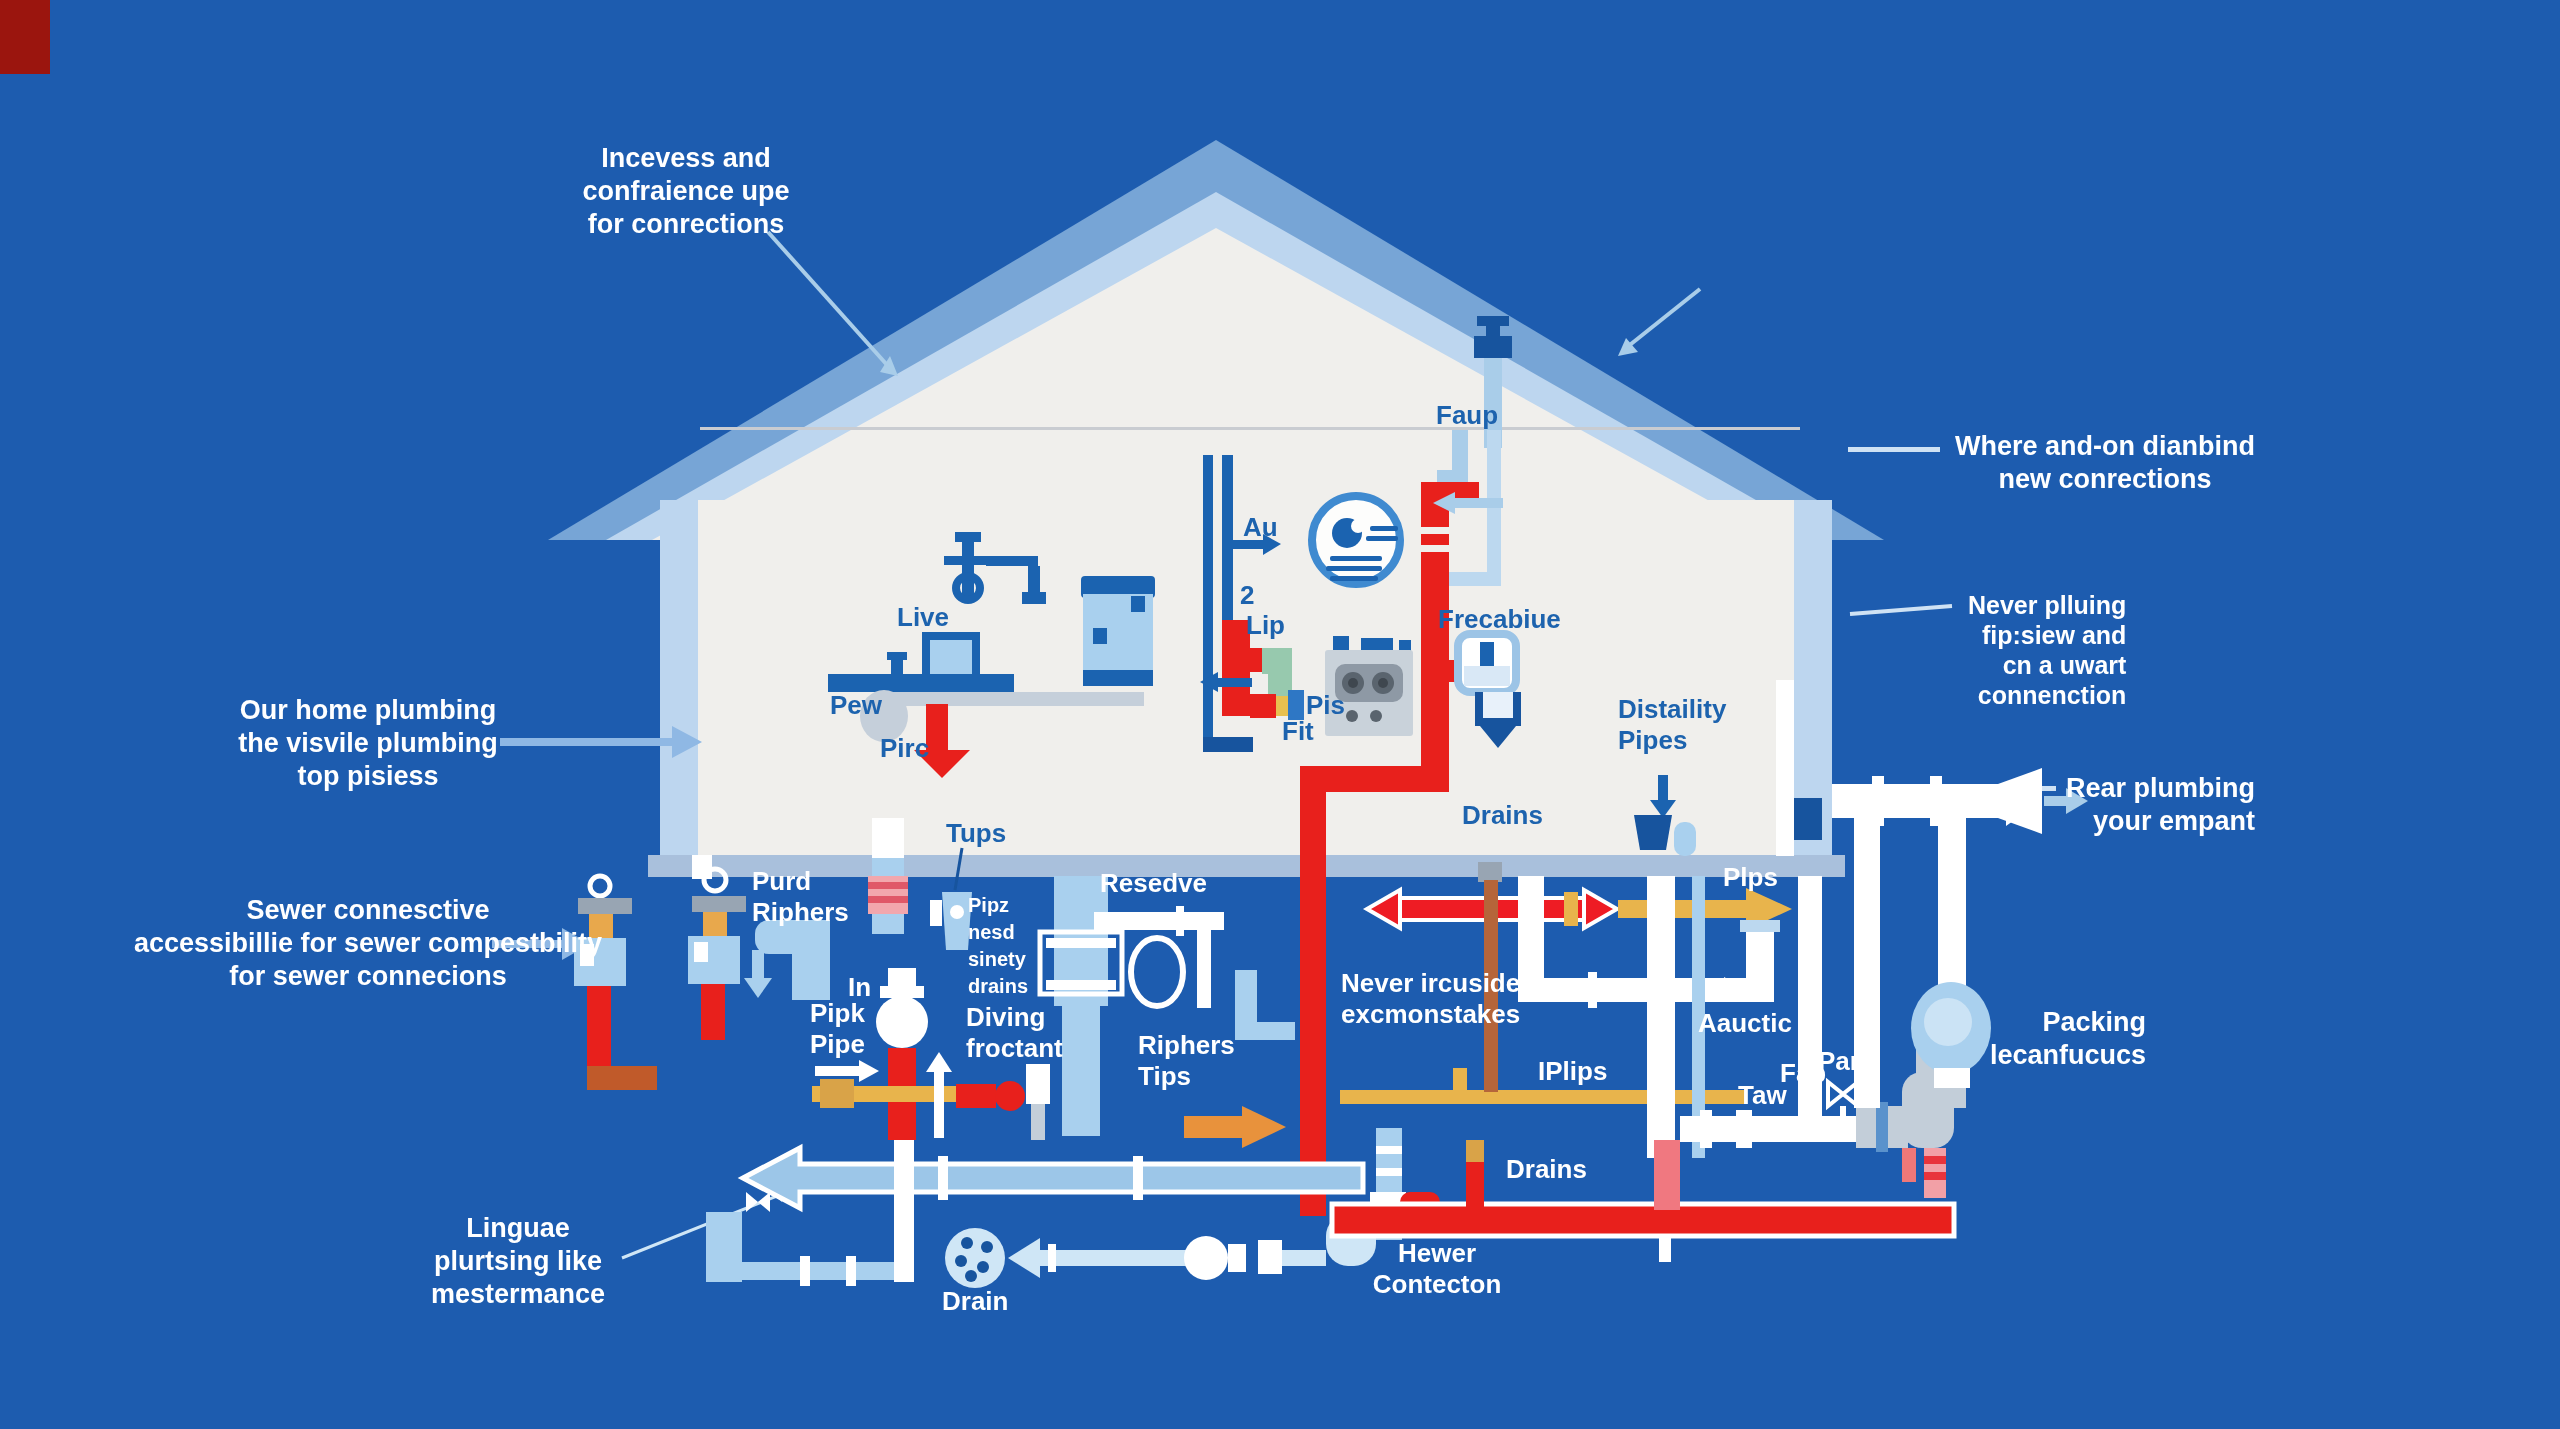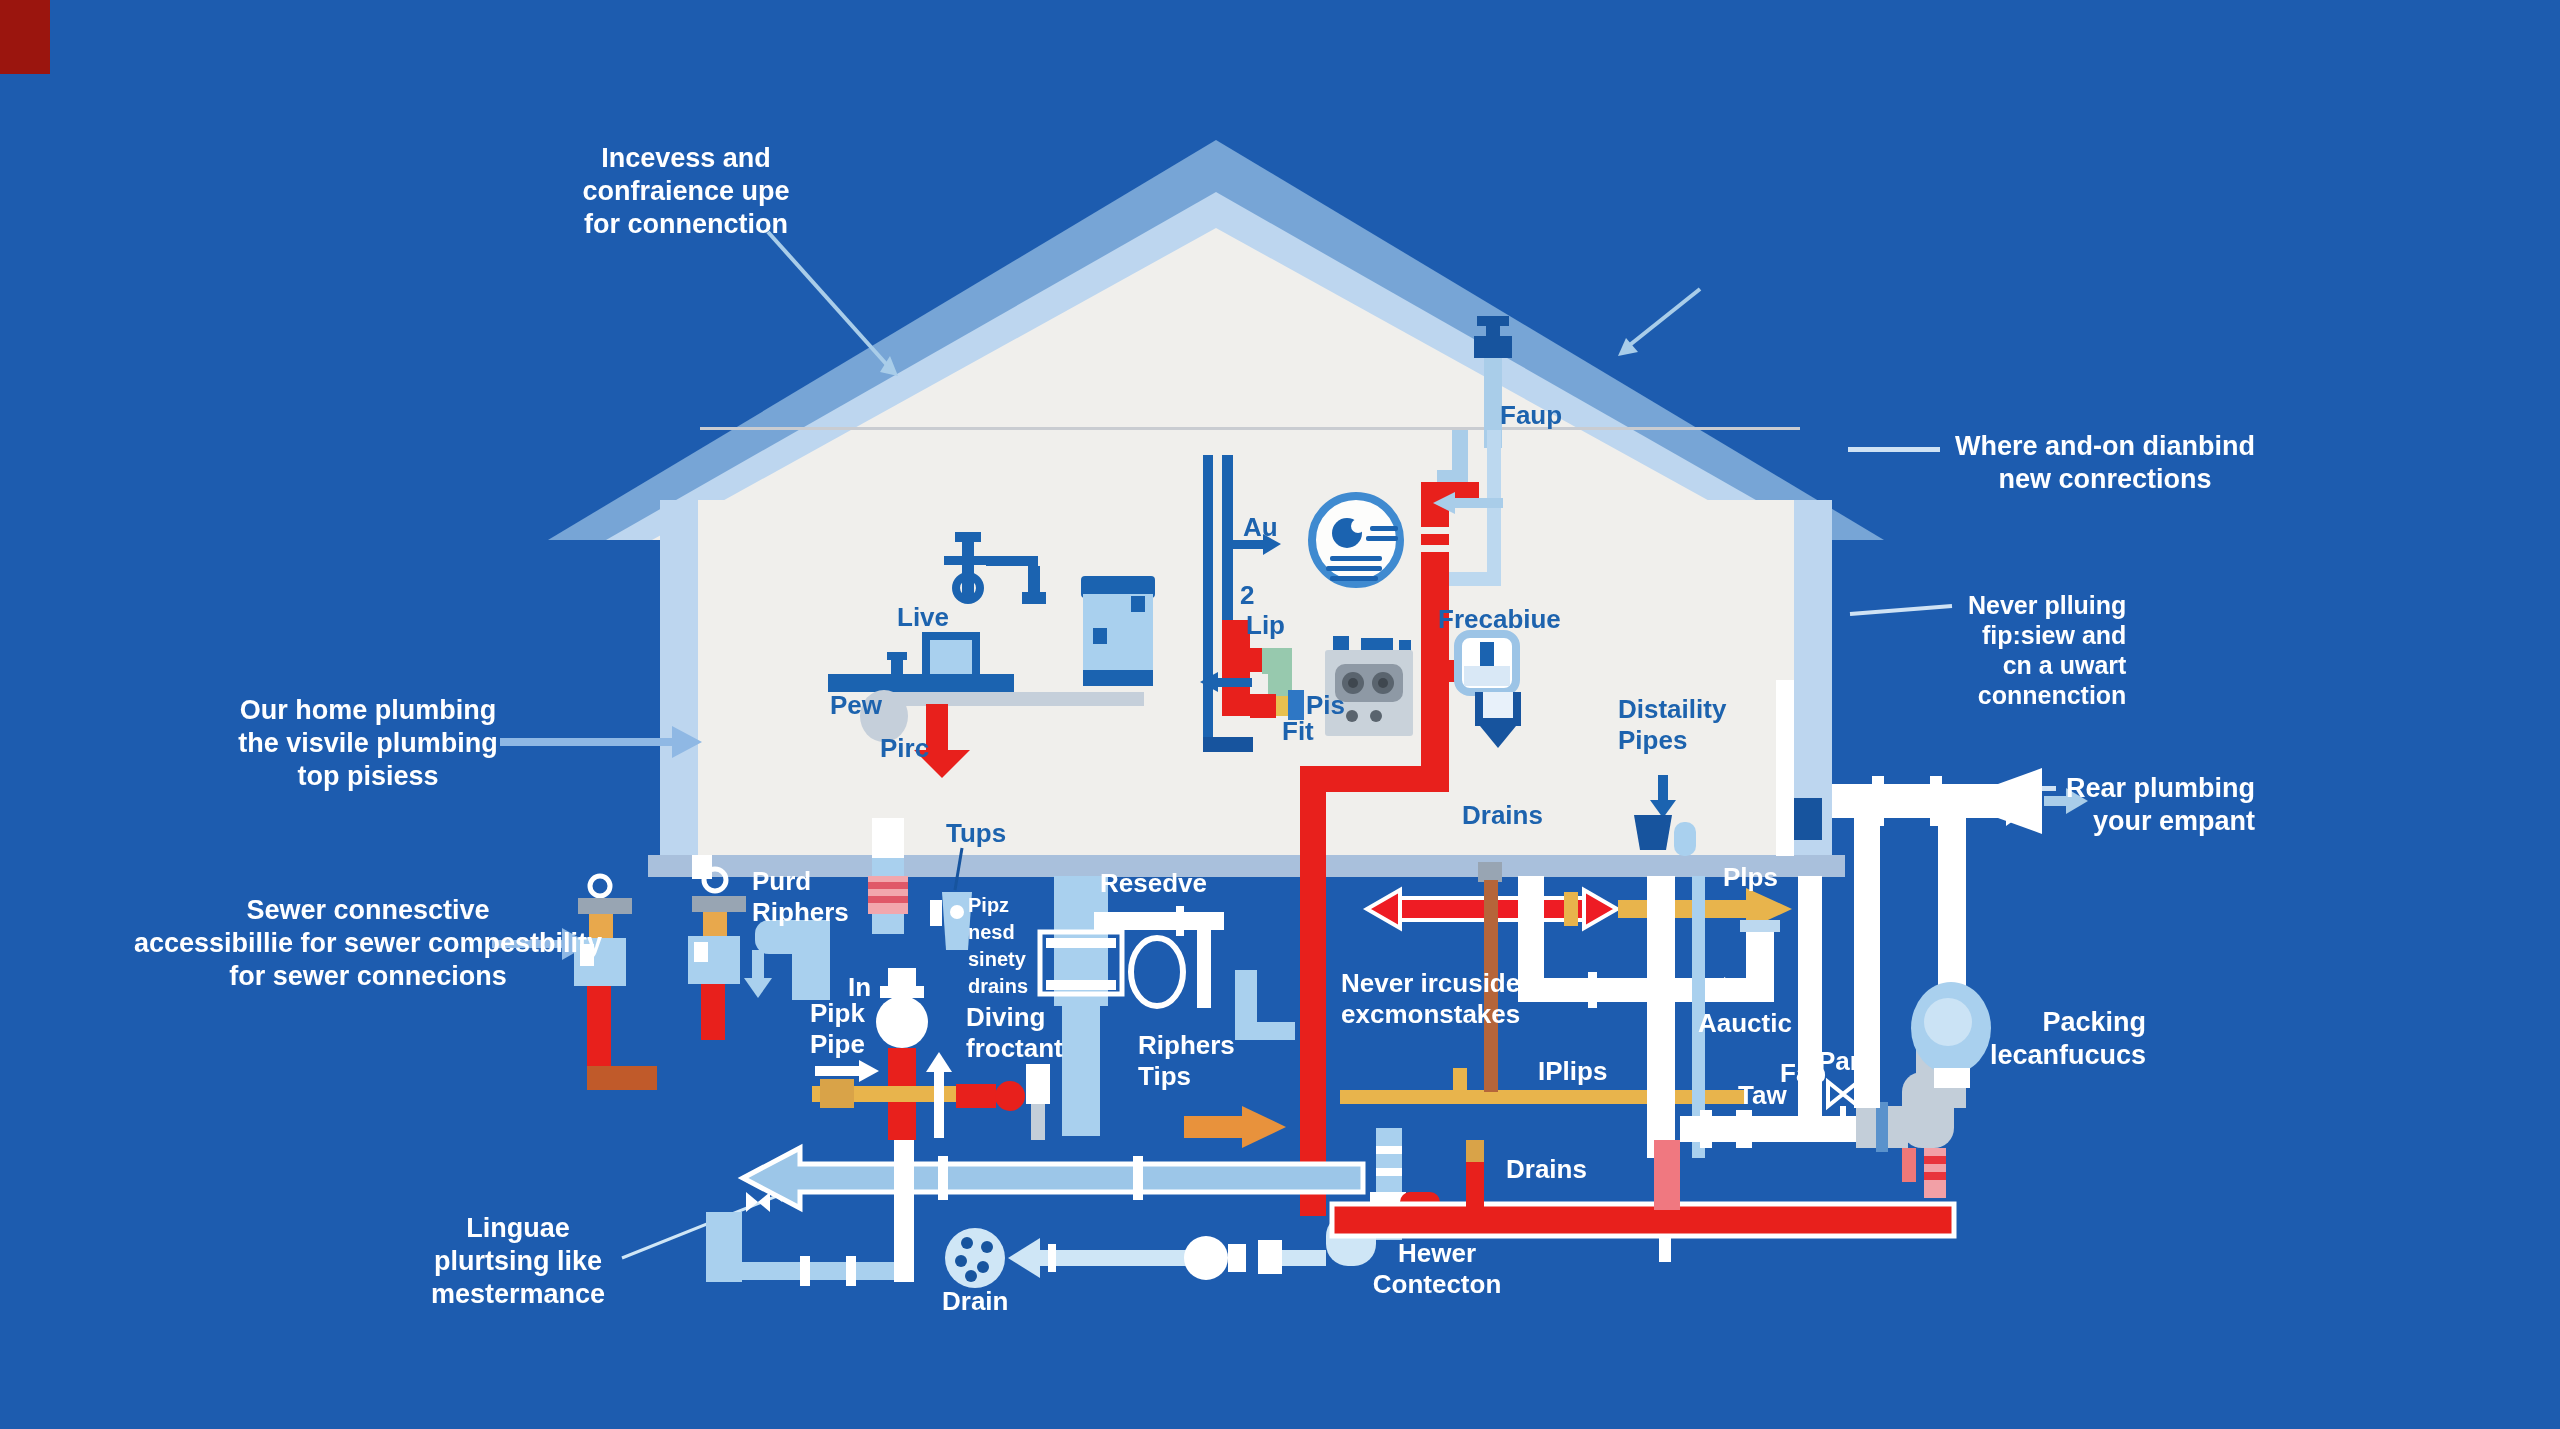--- a/index.html
+++ b/index.html
@@ -334,38 +334,38 @@
     <rect x="1370" y="1192" width="36" height="20" fill="#ffffff"></rect>
     <rect x="1400" y="1192" width="40" height="20" rx="10" fill="#e8201c"></rect>
     <rect x="1332" y="1204" width="622" height="32" fill="#e8201c" stroke="#ffffff" stroke-width="5"></rect>
     <rect x="1466" y="1140" width="18" height="22" fill="#d9a348"></rect>
     <rect x="1466" y="1162" width="18" height="48" fill="#e8201c"></rect>
     <rect x="1654" y="1140" width="26" height="70" fill="#f07880"></rect>
     <rect x="1659" y="1238" width="12" height="24" fill="#ffffff"></rect>
   </g>
 </svg>
 
-<div class="lbl lbl-w ctr" style="left:486px;top:142px;width:400px"><div>Incevess and</div><div>confraience upe</div><div>for connenction</div></div>
+<div class="lbl lbl-w ctr" style="left:486px;top:142px;width:400px"><div>Incevess and</div><div>confraience upe</div><div>for conrections</div></div>
 
 
 <div class="lbl lbl-w ctr" style="left:1930px;top:430px;width:350px"><div>Where and-on dianbind</div><div>new conrections</div></div>
 
 <div class="lbl lbl-w" style="left:1968px;top:590px;font-size:25px;line-height:30px"><div>Never plluing</div><div>fip:siew and</div><div>cn a uwart</div><div>connenction</div></div>
 
 <div class="lbl lbl-w ctr" style="left:148px;top:694px;width:440px"><div>Our home plumbing</div><div>the visvile plumbing</div><div>top pisiess</div></div>
 
 <div class="lbl lbl-w" style="left:2066px;top:772px"><div>Rear plumbing</div><div>your empant</div></div>
 
 <div class="lbl lbl-w ctr" style="left:38px;top:894px;width:660px"><div>Sewer connesctive</div><div>accessibillie for sewer compestbility</div><div>for sewer connecions</div></div>
 
 <div class="lbl lbl-w" style="left:1990px;top:1006px"><div>Packing</div><div>lecanfucucs</div></div>
 
 <div class="lbl lbl-w ctr" style="left:318px;top:1212px;width:400px"><div>Linguae</div><div>plurtsing like</div><div>mestermance</div></div>
 
-<div class="lbl lbl-b" style="left:1500px;top:400px">Faup</div>
+<div class="lbl lbl-b" style="left:1436px;top:400px">Faup</div>
 <div class="lbl lbl-b" style="left:897px;top:602px">Live</div>
 <div class="lbl lbl-b" style="left:830px;top:690px">Pew</div>
 <div class="lbl lbl-b" style="left:880px;top:733px">Pirc</div>
 <div class="lbl lbl-b" style="left:1243px;top:512px">Au</div>
 <div class="lbl lbl-b" style="left:1240px;top:580px">2</div>
 <div class="lbl lbl-b" style="left:1246px;top:610px">Lip</div>
 <div class="lbl lbl-b" style="left:1306px;top:690px">Pis</div>
 <div class="lbl lbl-b" style="left:1282px;top:716px">Fit</div>
 <div class="lbl lbl-b" style="left:1438px;top:604px">Frecabiue</div>
 <div class="lbl lbl-b" style="left:1618px;top:694px"><div>Distaility</div><div>Pipes</div></div>

